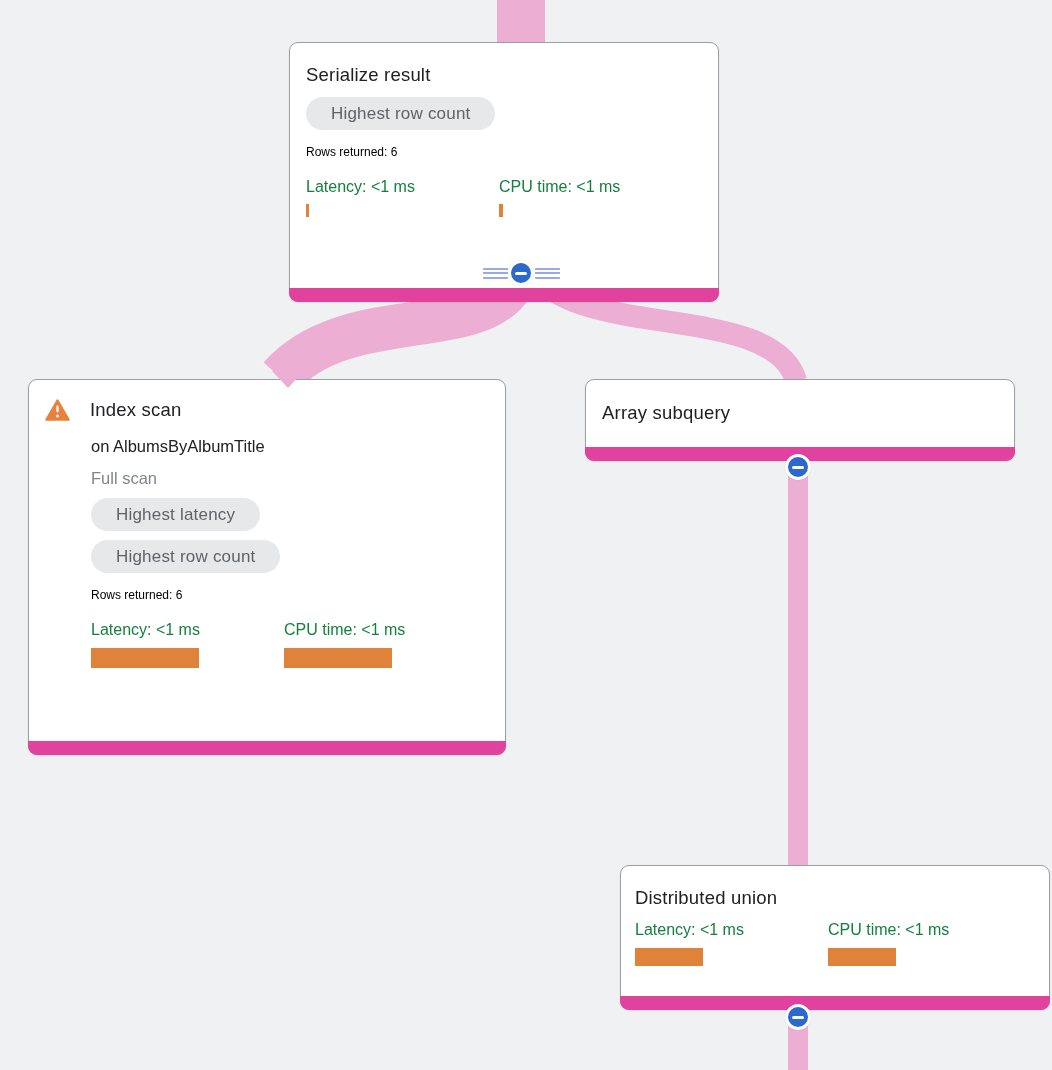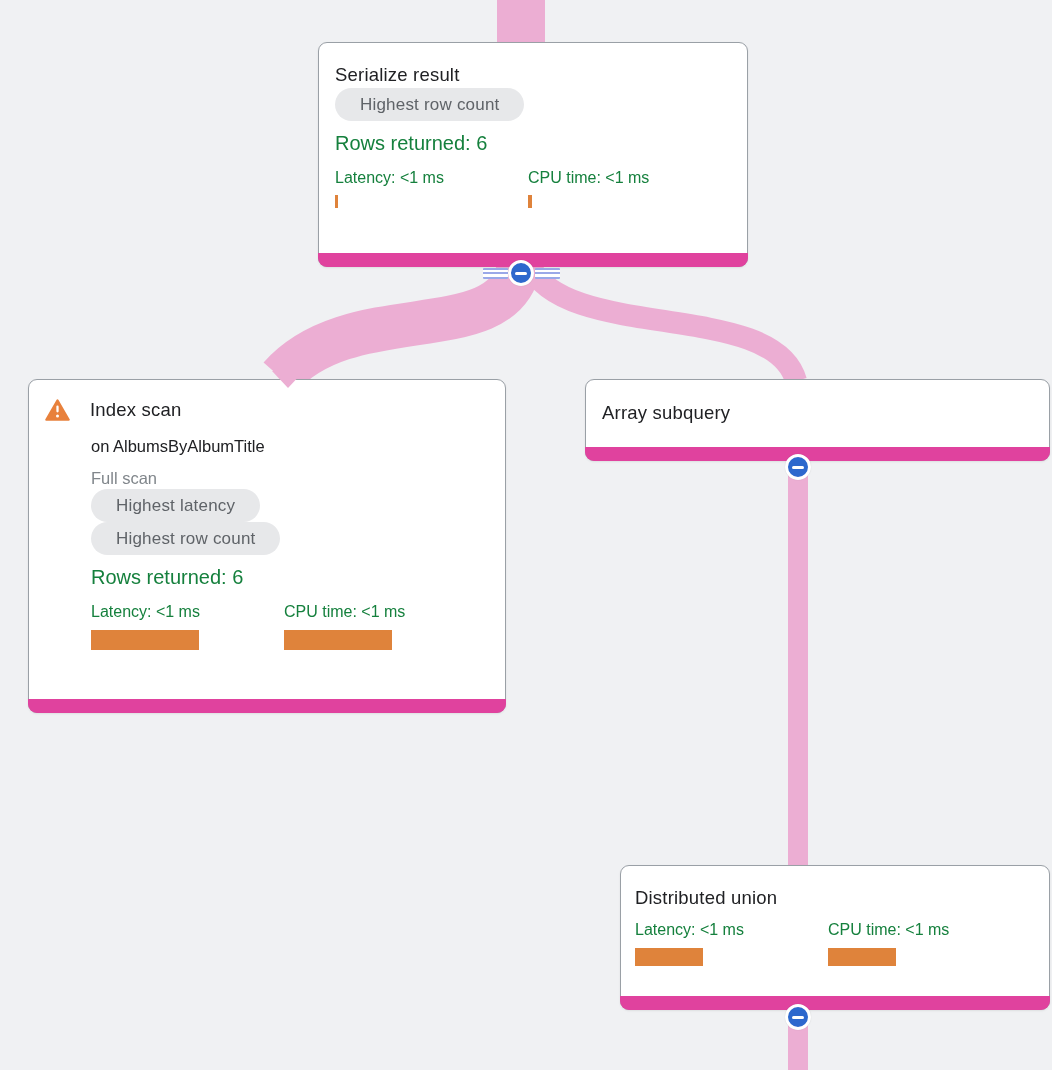--- a/index.html
+++ b/index.html
@@ -16,26 +16,26 @@
     position:absolute;background:#fff;border:1px solid #9aa0a6;border-radius:9px;
     box-sizing:border-box;z-index:1;box-shadow:0 1px 2px rgba(60,64,67,.10);
   }
   .node-footer{
     position:absolute;left:-1px;right:-1px;bottom:-1px;height:14px;
     background:#e0429e;border-radius:0 0 9px 9px;
   }
   .node-title{font-size:18.5px;font-weight:500;color:#202124;letter-spacing:.2px;line-height:26px;}
   .node-sub{font-size:16.5px;color:#202124;line-height:22px;margin-top:12px;}
   .node-muted{font-size:16.5px;color:#80868b;line-height:22px;margin-top:10px;}
-  .badge-row{}
+  .badge-row{margin-top:9px;}
   .badge{
     display:inline-block;background:#e7e8ea;color:#5f6368;font-size:17px;
     line-height:19px;padding:7px 25px;border-radius:17px;letter-spacing:.2px;
   }
-  .rows-line{font-size:20px;color:#15803d;line-height:22px;margin-top:11px;}
+  .rows-line{font-size:12px;color:#000000;line-height:22px;margin-top:11px;}
   .metrics{display:flex;margin-top:13px;}
   .metric{width:193px;}
   .metric-label{font-size:16px;color:#15803d;line-height:22px;}
   .metric-bar{background:#df833b;margin-top:7px;height:20px;}
   .metric-bar.tick{height:13px;margin-top:6px;}
   .metric-bar.mid{height:18px;}
   .header-row{display:flex;align-items:center;gap:20px;}
   .indent{margin-left:46px;}
 
   
@@ -64,40 +64,40 @@
 <div class="canvas">
 
   <svg class="layer z0" width="1052" height="1070" viewBox="0 0 1052 1070">
     <rect x="497" y="0" width="48" height="45" fill="#ecaed3"></rect>
     <path d="M 519 266 C 503 350, 352 296, 280 377" stroke="#ecaed3" stroke-width="44" fill="none"></path>
     <path d="M 530 266 C 566 342, 774 300, 796 381" stroke="#ecaed3" stroke-width="22" fill="none"></path>
     <rect x="788" y="450" width="20" height="420" fill="#ecaed3"></rect>
     <rect x="788" y="1005" width="20" height="65" fill="#ecaed3"></rect>
   </svg>
 
-  <div class="node" style="left:318px;top:42px;width:430px;height:225px;padding:19px 16px 0;">
+  <div class="node" style="left:289px;top:42px;width:430px;height:260px;padding:19px 16px 0;">
     <div class="node-title">Serialize result</div>
     <div class="badge-row">
       <span class="badge">Highest row count</span>
     </div>
     <div class="rows-line">Rows returned: 6</div>
     <div class="metrics">
       <div class="metric">
         <div class="metric-label">Latency: &lt;1 ms</div>
         <div class="metric-bar tick" style="width: 3px;"></div>
       </div>
       <div class="metric">
         <div class="metric-label">CPU time: &lt;1 ms</div>
         <div class="metric-bar tick" style="width: 4px;"></div>
       </div>
     </div>
     <div class="node-footer"></div>
   </div>
 
-  <div class="node" style="left:28px;top:379px;width:478px;height:334px;padding:17px 16px 0;">
+  <div class="node" style="left:28px;top:379px;width:478px;height:376px;padding:17px 16px 0;">
     <div class="header-row">
       <svg class="warning-icon" viewBox="0 0 24 21">
         <path d="M12 1.2 L22.8 19.8 H1.2 Z" fill="#e8813c" stroke="#e8813c" stroke-width="2" stroke-linejoin="round"></path>
         <rect x="10.9" y="6.2" width="2.2" height="6.6" rx="1.1" fill="#ffffff"></rect>
         <circle cx="12" cy="16.2" r="1.45" fill="#ffffff"></circle>
       </svg>
       <div class="node-title">Index scan</div>
     </div>
     <div class="indent">
       <div class="node-sub">on AlbumsByAlbumTitle</div>
@@ -116,21 +116,21 @@
         </div>
         <div class="metric">
           <div class="metric-label">CPU time: &lt;1 ms</div>
           <div class="metric-bar" style="width: 108px;"></div>
         </div>
       </div>
     </div>
     <div class="node-footer"></div>
   </div>
 
-  <div class="node" style="left:585px;top:379px;width:465px;height:82px;padding:20px 16px 0;">
+  <div class="node" style="left:585px;top:379px;width:430px;height:82px;padding:20px 16px 0;">
     <div class="node-title">Array subquery</div>
     <div class="node-footer"></div>
   </div>
 
   <div class="node" style="left:585px;top:865px;width:430px;height:145px;padding:19px 14px 0;margin-left:35px;">
     <div class="node-title">Distributed union</div>
     <div class="metrics" style="margin-top:8px;">
       <div class="metric">
         <div class="metric-label">Latency: &lt;1 ms</div>
         <div class="metric-bar mid" style="width: 68px;"></div>

